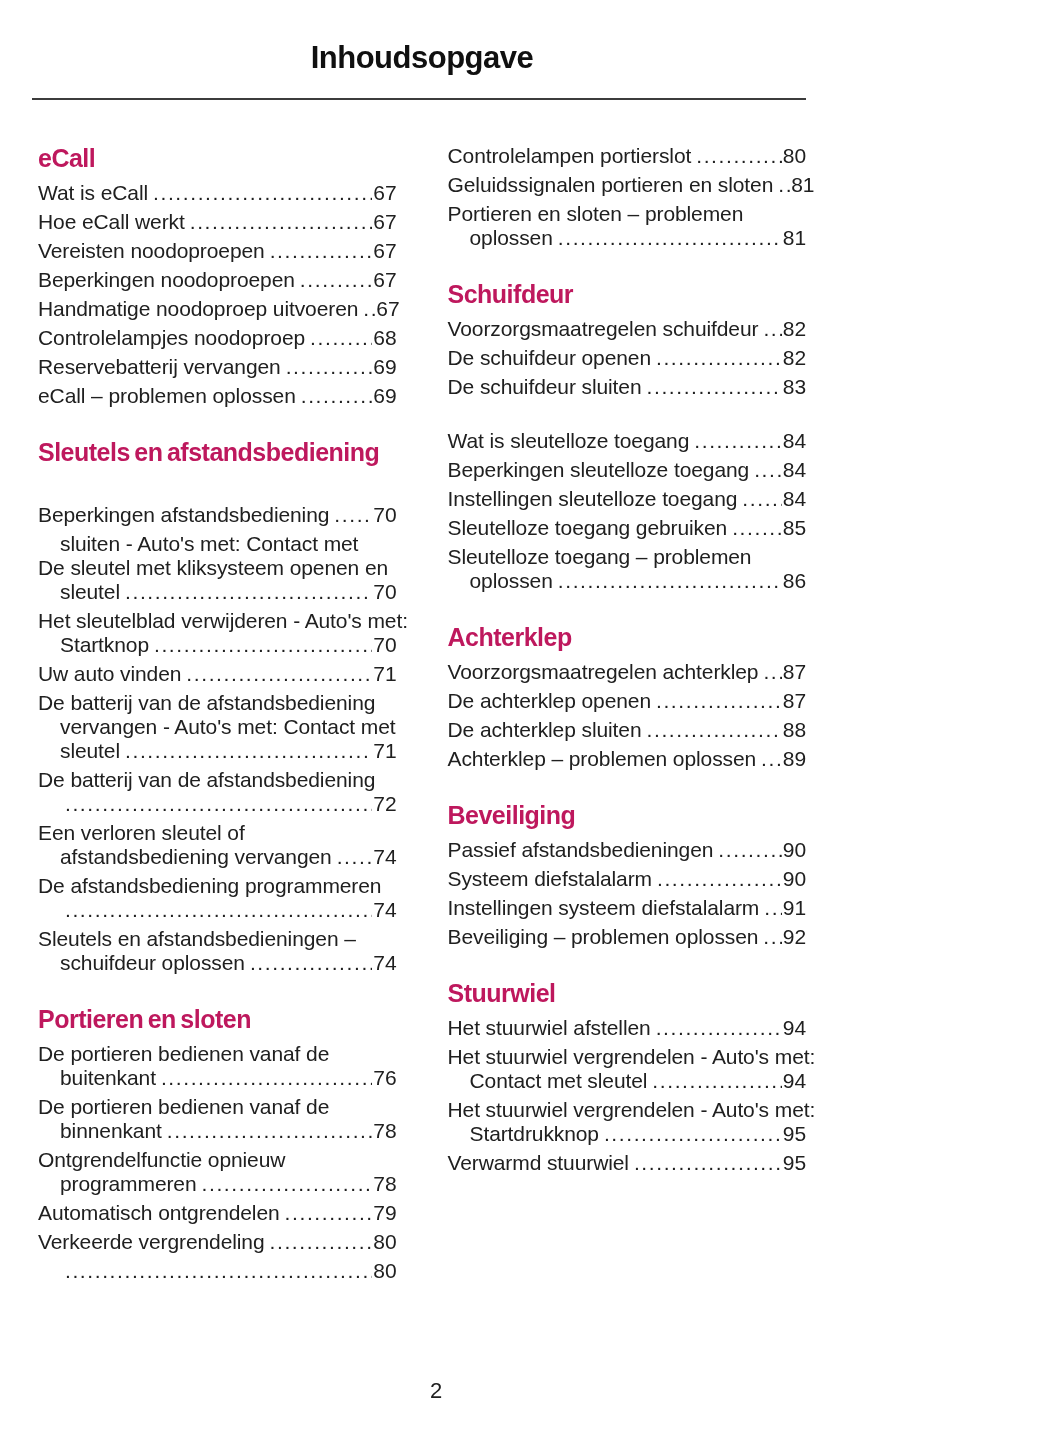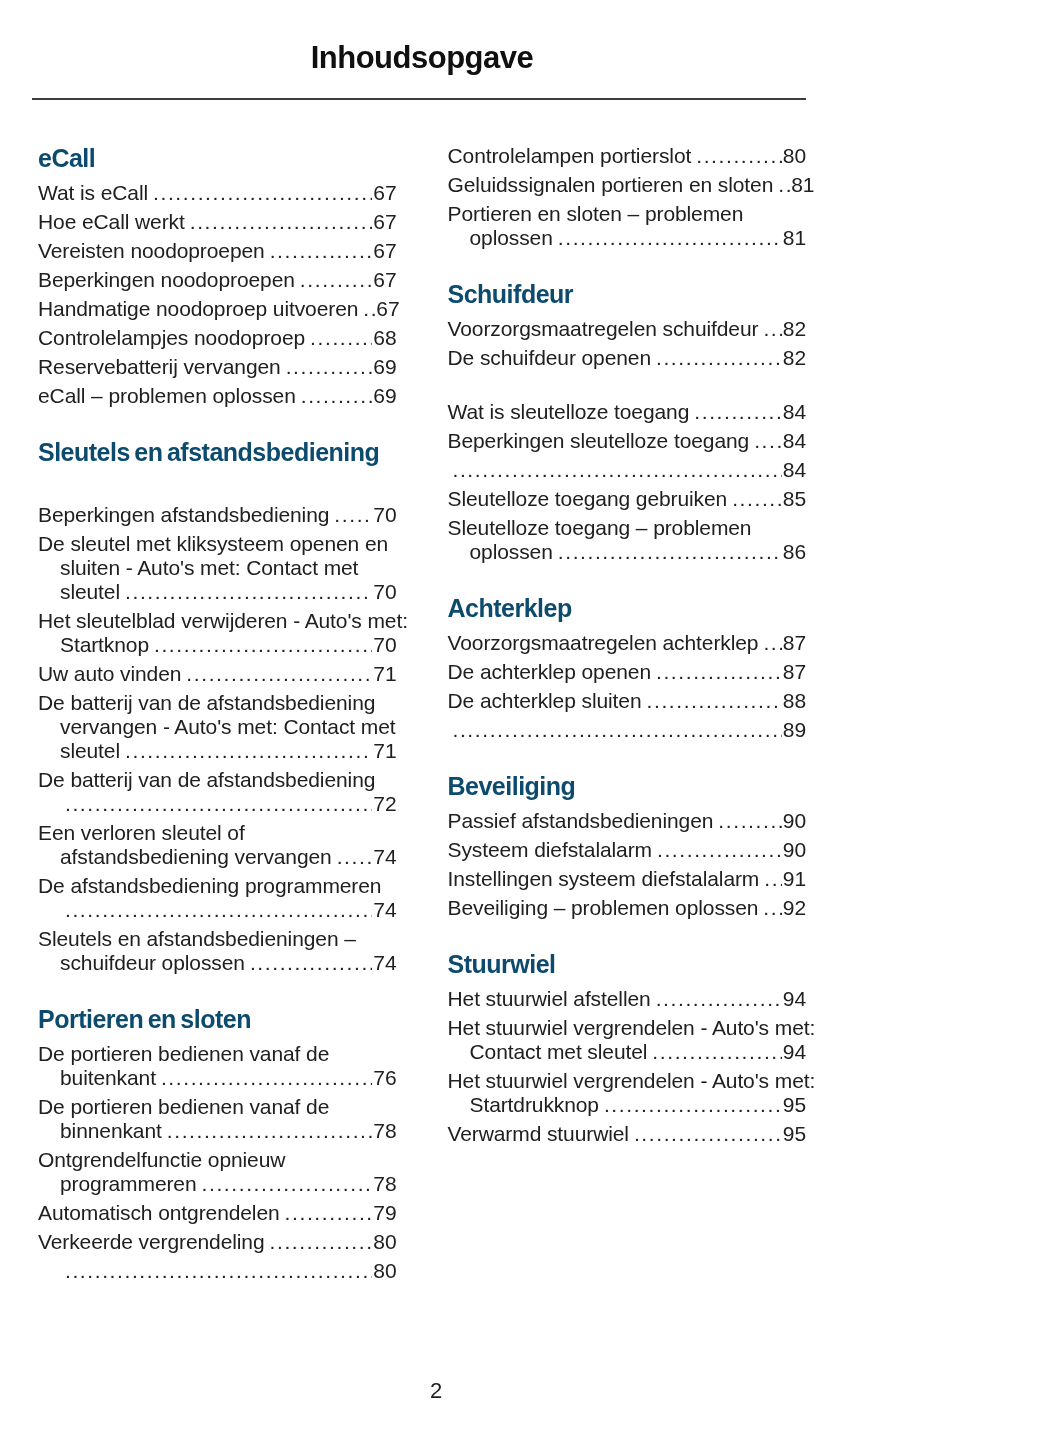--- a/index.html
+++ b/index.html
@@ -31,21 +31,21 @@
   }
   .cols { display: flex; gap: 51px; }
   .col { flex: 1 1 0; min-width: 0; }
   .section { margin-top: 30px; }
   .col > .section:first-child { margin-top: 0; }
   .heading {
     font-size: 25px;
     font-weight: bold;
     letter-spacing: -0.5px;
     word-spacing: -2px;
-    color: #0c4a6e;
+    color: #be185d;
     margin: 0 0 8px 0;
     white-space: nowrap;
   }
   .section.gap .heading { margin-bottom: 36px; }
   .entry { margin-bottom: 5px; }
   .line {
     font-size: 21px;
     line-height: 24px;
     letter-spacing: -0.1px;
     white-space: nowrap;
@@ -144,22 +144,22 @@
         <section class="section gap">
           <h2 class="heading">Sleutels en afstandsbediening</h2>
           <div class="entry">
             <div class="line row">
               <span class="txt">Beperkingen afstandsbediening</span>
               <span class="dots"></span>
               <span class="pg">70</span>
             </div>
           </div>
           <div class="entry">
+            <div class="line cont">sluiten - Auto's met: Contact met</div>
             <div class="line">De sleutel met kliksysteem openen en</div>
-            <div class="line cont">sluiten - Auto's met: Contact met</div>
             <div class="line cont row">
               <span class="txt">sleutel</span>
               <span class="dots"></span>
               <span class="pg">70</span>
             </div>
           </div>
           <div class="entry">
             <div class="line">Het sleutelblad verwijderen - Auto's met:</div>
             <div class="line cont row">
               <span class="txt">Startknop</span>
@@ -299,38 +299,46 @@
               <span class="pg">82</span>
             </div>
           </div>
           <div class="entry">
             <div class="line row">
               <span class="txt">De schuifdeur openen</span>
               <span class="dots"></span>
               <span class="pg">82</span>
             </div>
           </div>
+          <div class="entry">
+            <div class="line row">
+              <span class="txt">De schuifdeur sluiten</span>
+              <span class="dots"></span>
+              <span class="pg">83</span>
+            </div>
+          </div>
         </section>
         <section class="section">
           <div class="entry">
             <div class="line row">
               <span class="txt">Wat is sleutelloze toegang</span>
               <span class="dots"></span>
               <span class="pg">84</span>
             </div>
           </div>
           <div class="entry">
             <div class="line row">
               <span class="txt">Beperkingen sleutelloze toegang</span>
               <span class="dots"></span>
               <span class="pg">84</span>
             </div>
           </div>
           <div class="entry">
             <div class="line row">
+              <span class="txt">Instellingen sleutelloze toegang</span>
               <span class="dots"></span>
               <span class="pg">84</span>
             </div>
           </div>
           <div class="entry">
             <div class="line row">
               <span class="txt">Sleutelloze toegang gebruiken</span>
               <span class="dots"></span>
               <span class="pg">85</span>
             </div>
@@ -362,20 +370,21 @@
           </div>
           <div class="entry">
             <div class="line row">
               <span class="txt">De achterklep sluiten</span>
               <span class="dots"></span>
               <span class="pg">88</span>
             </div>
           </div>
           <div class="entry">
             <div class="line row">
+              <span class="txt">Achterklep – problemen oplossen</span>
               <span class="dots"></span>
               <span class="pg">89</span>
             </div>
           </div>
         </section>
         <section class="section">
           <h2 class="heading">Beveiliging</h2>
           <div class="entry">
             <div class="line row">
               <span class="txt">Passief afstandsbedieningen</span>

